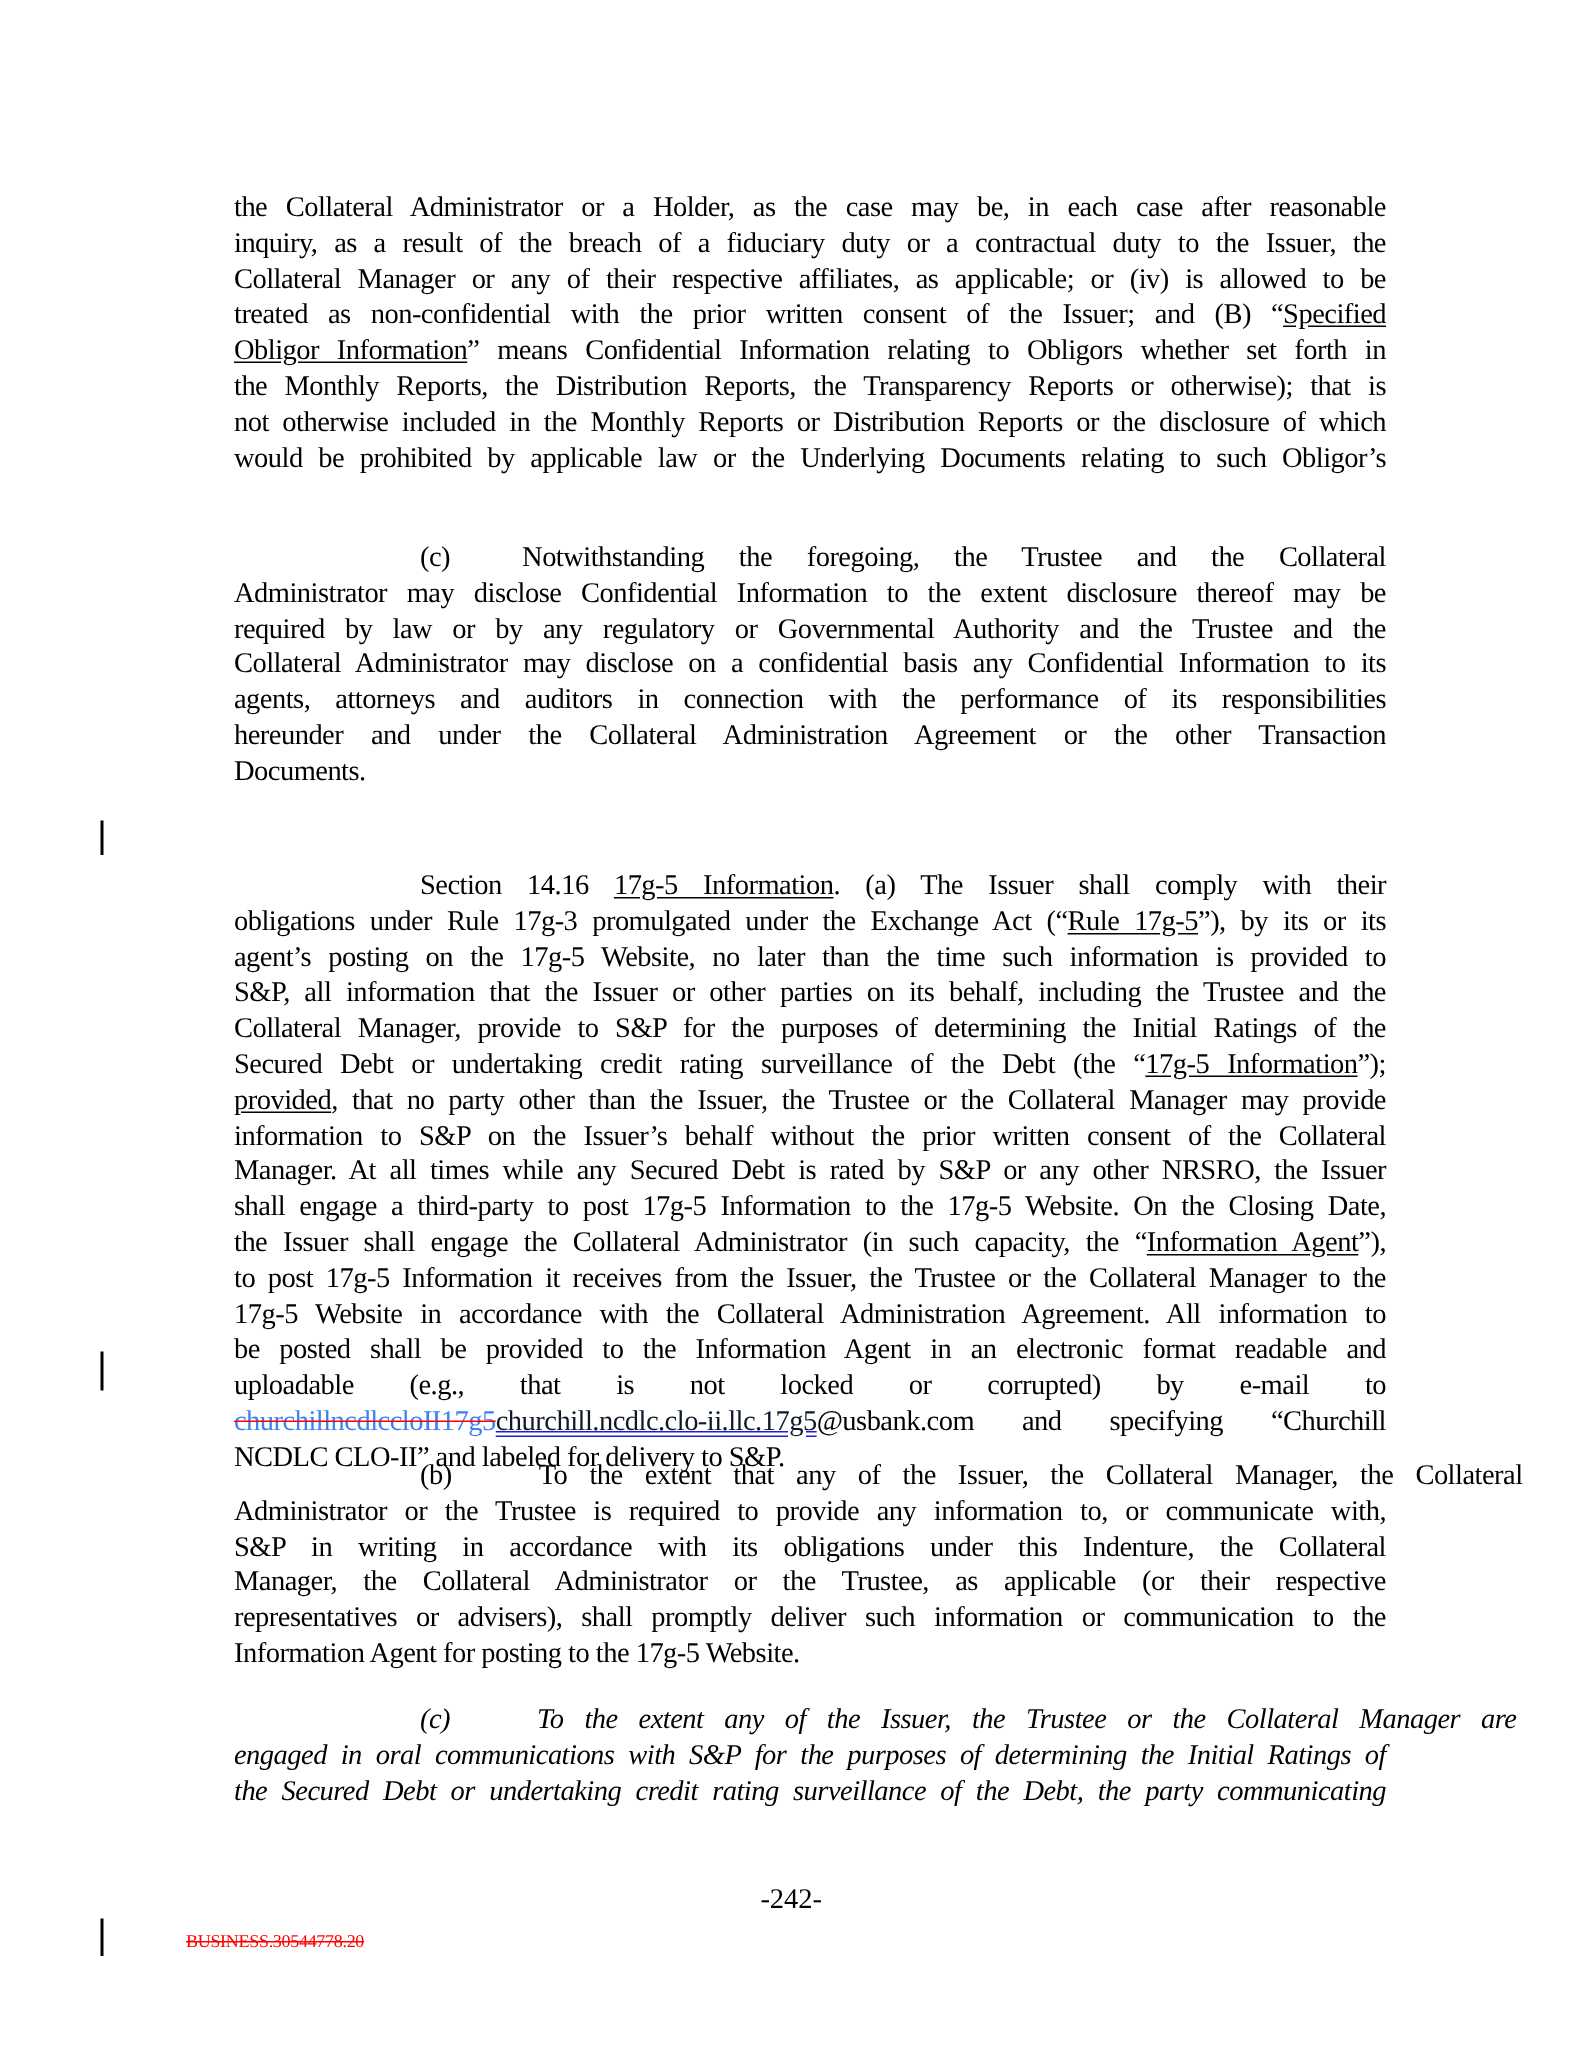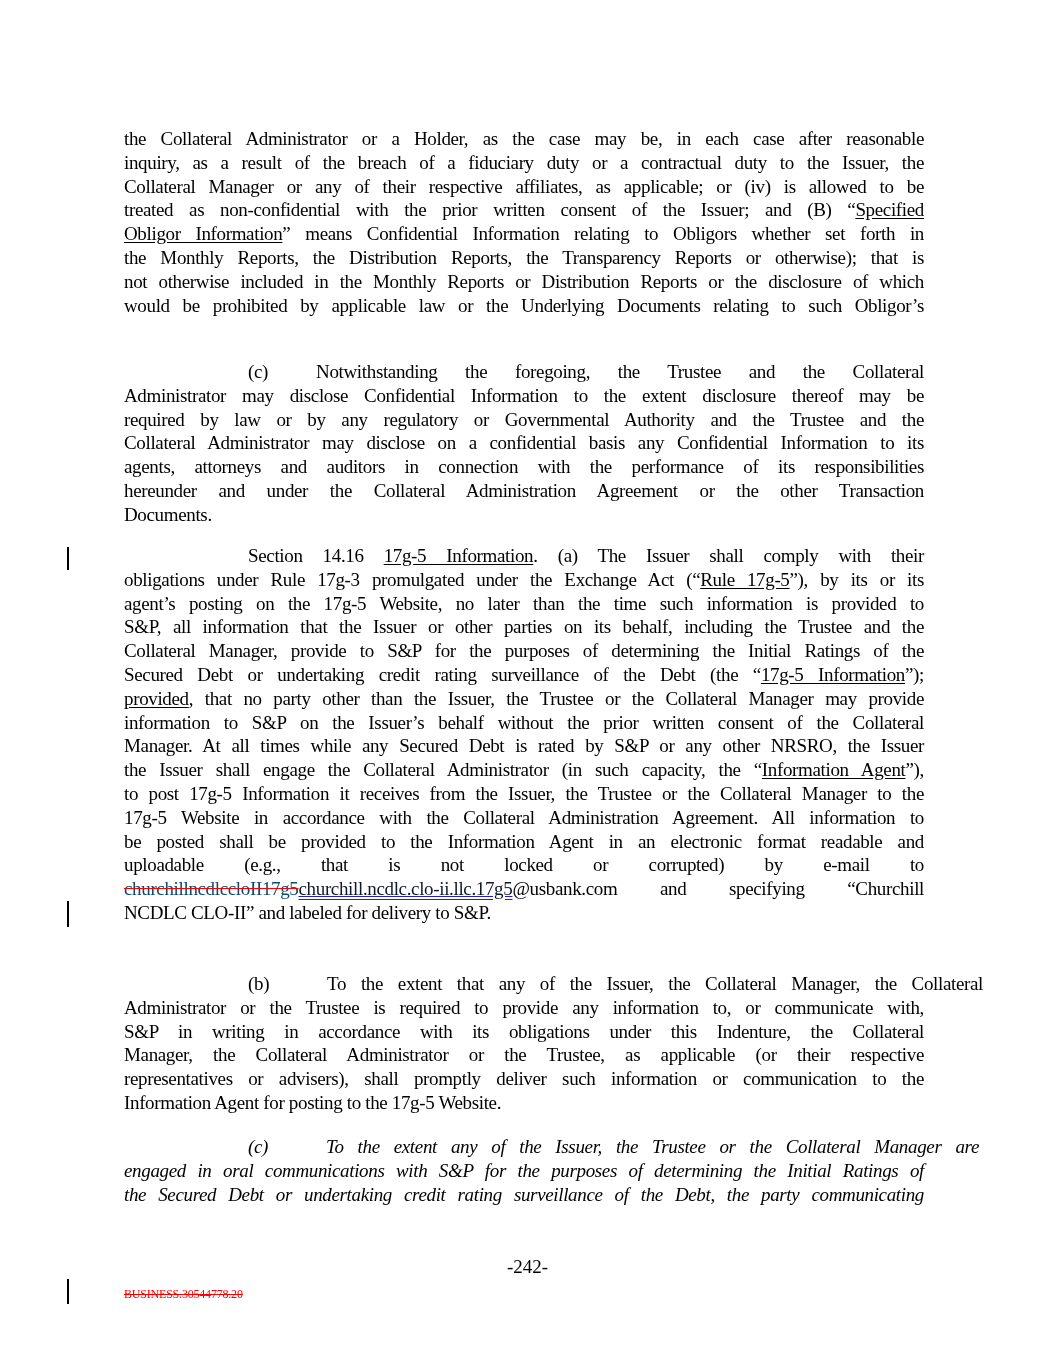--- a/index.html
+++ b/index.html
@@ -5,28 +5,28 @@
   html, body { margin: 0; padding: 0; background: #ffffff; }
   body { width: 1055px; height: 1365px; position: relative; overflow: hidden; }
   .page {
     position: absolute; left: 0; top: 0; width: 1055px; height: 1365px; background: #fff;
     font-family: "Liberation Serif", "DejaVu Serif", serif; color: #000;
   }
   .para { position: absolute; left: 124px; width: 800px; }
   .line {
     display: block; height: 23.8px; line-height: 23.8px; font-size: 19px;
     text-align: justify; text-align-last: justify; white-space: nowrap;
-    letter-spacing: -0.35px; word-spacing: 0px;
+    letter-spacing: -0.35px; word-spacing: 0px; margin-left: 32px;
   }
   .line.last { text-align-last: left; }
   .indent { display: inline-block; width: 124px; }
   .tabgap { display: inline-block; width: 48px; }
   .tabgap2 { display: inline-block; width: 58px; }
   .u { text-decoration: underline; text-underline-offset: 2px; }
-  .del { color: #0c4a6e; text-decoration: line-through; text-decoration-color: #ff0000; }
+  .del { color: #3b82f6; text-decoration: line-through; text-decoration-color: #ff0000; }
   .ins { color: #0f172a; text-decoration: underline double; text-decoration-color: #1f1fcf; text-underline-offset: 1px; }
   .changebar { position: absolute; left: 67px; width: 2px; background: #000; }
   .pagenum { position: absolute; left: 0; width: 1055px; top: 1256px; text-align: center; font-size: 19px; }
   .docid {
     position: absolute; left: 124px; top: 1287px; font-size: 12px; color: #ff0000;
     text-decoration: line-through; text-decoration-color: #ff0000; letter-spacing: -0.2px;
   }
 </style>
 </head>
 <body>
@@ -51,30 +51,31 @@
     <span class="line" style="white-space: nowrap; text-align: left;">Collateral Administrator may disclose on a confidential basis any Confidential Information to its</span>
     <span class="line" style="white-space: nowrap; text-align: left;">agents, attorneys and auditors in connection with the performance of its responsibilities</span>
     <span class="line" style="white-space: nowrap; text-align: left;">hereunder and under the Collateral Administration Agreement or the other Transaction</span>
     <span class="line last">Documents.</span>
   </div>
 
   <div class="changebar" style="top:547px; height:23px;"></div>
   <div class="changebar" style="top:901px; height:26px;"></div>
   <div class="changebar" style="top:1279px; height:25px;"></div>
 
-  <div class="para" style="top:544px;">
+  <div class="para" style="top:579px;">
     <span class="line" style="white-space: nowrap; text-align: left; word-spacing: 12.4016px;"><span class="indent"></span><span>Section 14.16</span> <span class="u">17g-5 Information</span><span>.</span> <span>(a) The Issuer shall comply with their</span></span>
     <span class="line" style="white-space: nowrap; text-align: left;"><span>obligations under Rule 17g-3 promulgated under the Exchange Act (“</span><span class="u">Rule 17g-5</span><span>”), by its or its</span></span>
     <span class="line" style="white-space: nowrap; text-align: left;">agent’s posting on the 17g-5 Website, no later than the time such information is provided to</span>
     <span class="line" style="white-space: nowrap; text-align: left;">S&amp;P, all information that the Issuer or other parties on its behalf, including the Trustee and the</span>
     <span class="line" style="white-space: nowrap; text-align: left;">Collateral Manager, provide to S&amp;P for the purposes of determining the Initial Ratings of the</span>
     <span class="line" style="white-space: nowrap; text-align: left; word-spacing: 0.00130208px;"><span>Secured Debt or undertaking credit rating surveillance of the Debt (the “</span><span class="u">17g-5 Information</span><span>”);</span></span>
     <span class="line" style="white-space: nowrap; text-align: left;"><span class="u">provided</span><span>, that no party other than the Issuer, the Trustee or the Collateral Manager may provide</span></span>
     <span class="line" style="white-space: nowrap; text-align: left;">information to S&amp;P on the Issuer’s behalf without the prior written consent of the Collateral</span>
     <span class="line" style="white-space: nowrap; text-align: right;">Manager.  At all times while any Secured Debt is rated by S&amp;P or any other NRSRO, the Issuer</span>
+    <span class="line" style="white-space: nowrap; text-align: left;">shall engage a third-party to post 17g-5 Information to the 17g-5 Website.  On the Closing Date,</span>
     <span class="line" style="white-space: nowrap; text-align: left;"><span>the Issuer shall engage the Collateral Administrator (in such capacity, the “</span><span class="u">Information Agent</span><span>”),</span></span>
     <span class="line" style="white-space: nowrap; text-align: left;">to post 17g-5 Information it receives from the Issuer, the Trustee or the Collateral Manager to the</span>
     <span class="line" style="white-space: nowrap; text-align: left;">17g-5 Website in accordance with the Collateral Administration Agreement.  All information to</span>
     <span class="line" style="white-space: nowrap; text-align: left;">be posted shall be provided to the Information Agent in an electronic format readable and</span>
     <span class="line" style="white-space: nowrap; text-align: left;">uploadable (e.g., that is not locked or corrupted) by e-mail to</span>
     <span class="line" style="white-space: nowrap; text-align: left;"><span class="del">churchillncdlccloII17g5</span><span class="ins">churchill.ncdlc.clo-ii.llc.17g5</span><span>@usbank.com and specifying “Churchill</span></span>
     <span class="line last">NCDLC CLO-II” and labeled for delivery to S&amp;P.</span>
   </div>
 
   <div class="para" style="top:972px;">

